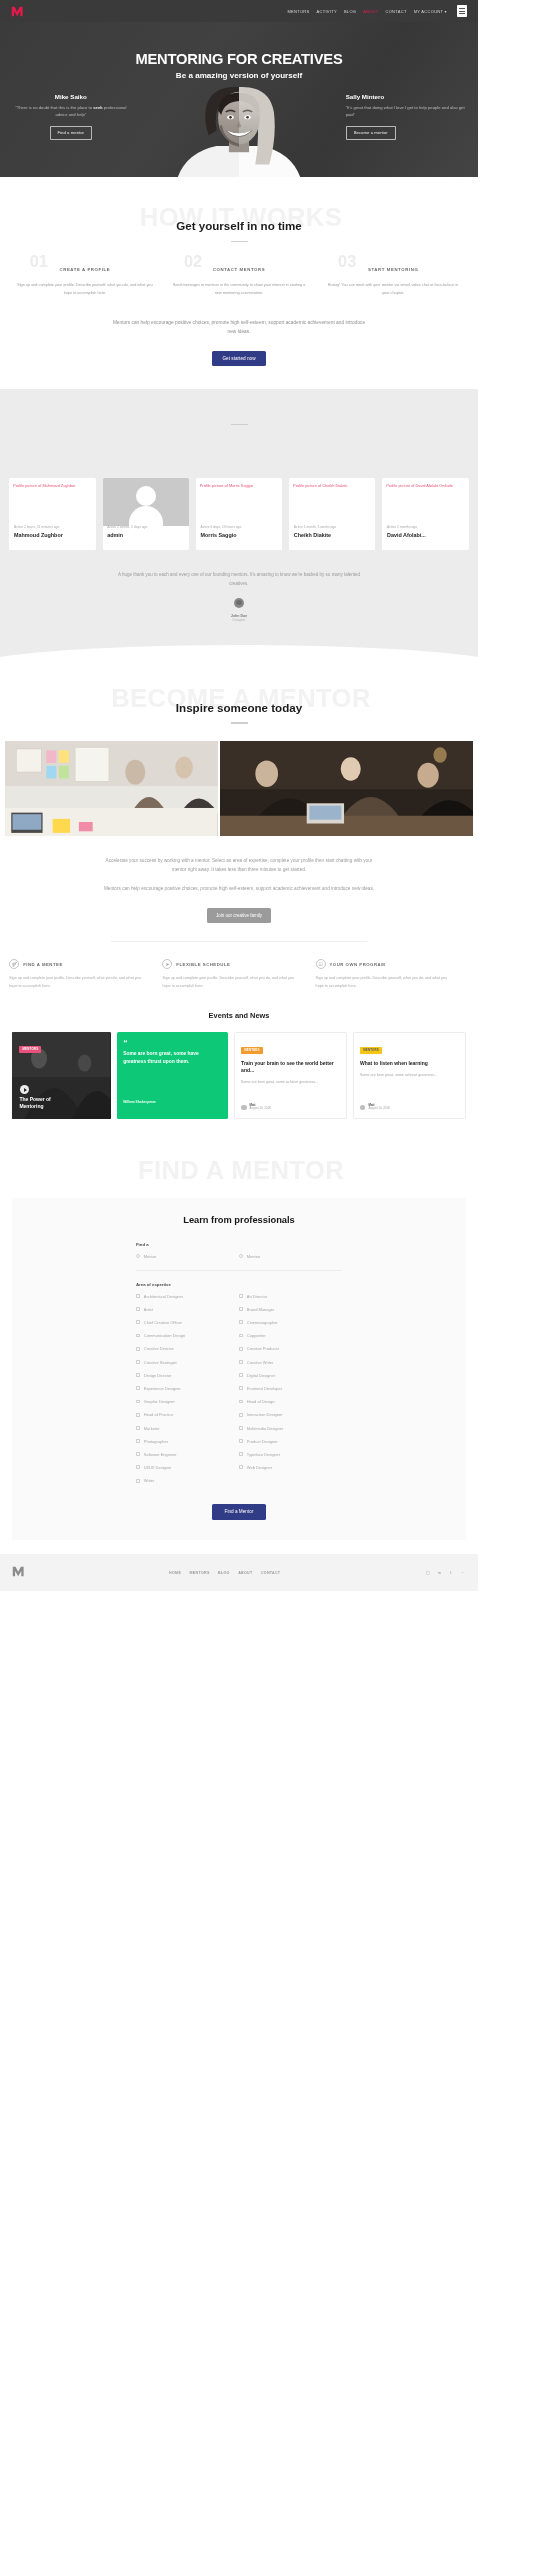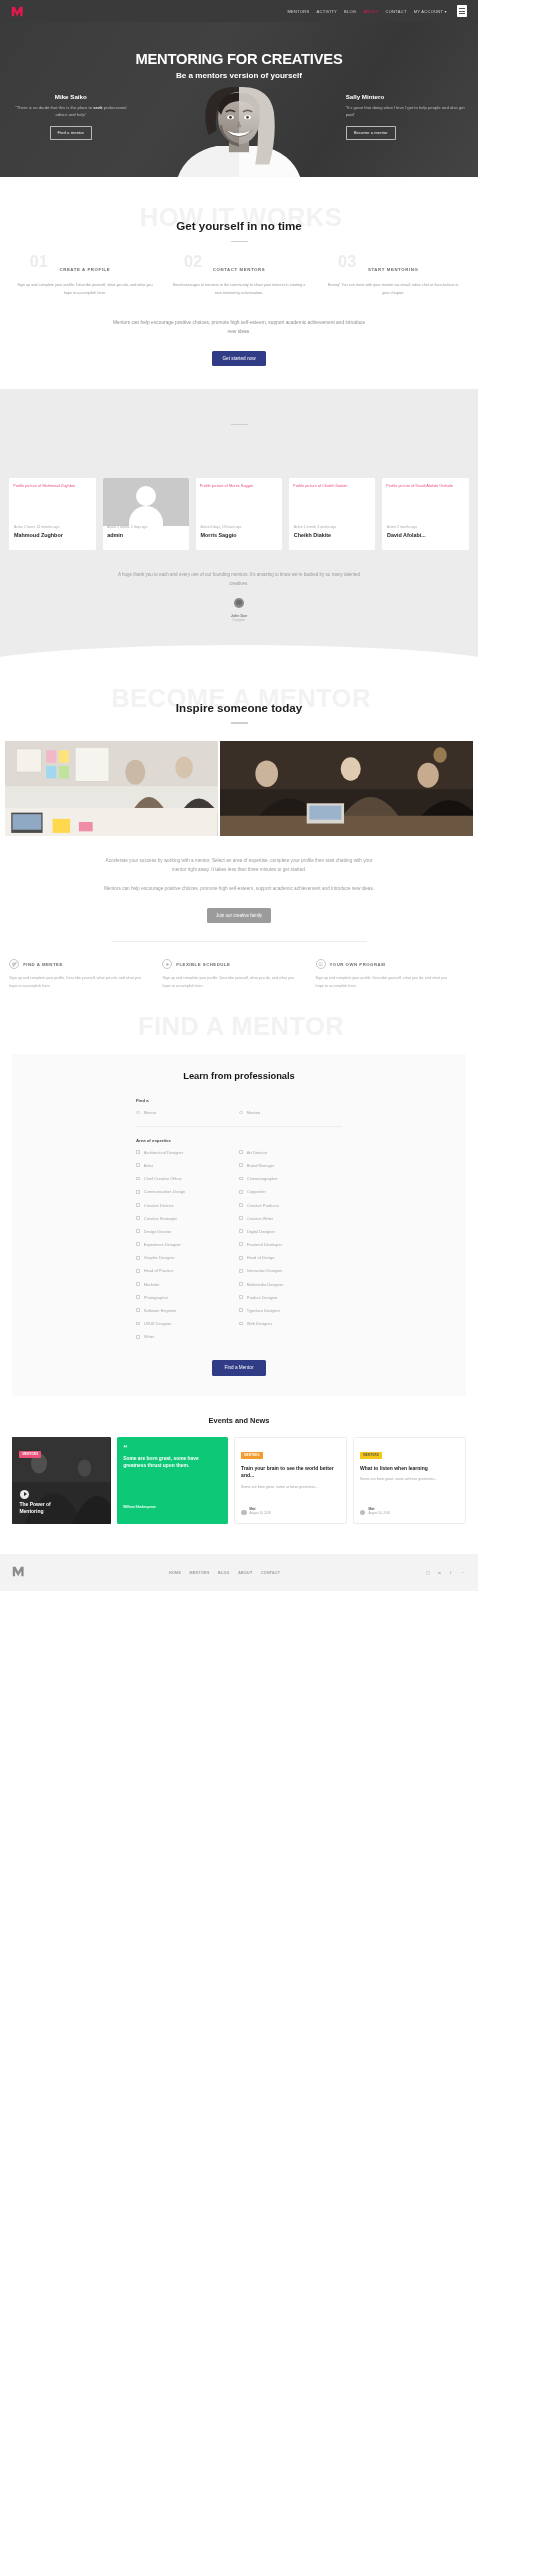--- a/index.html
+++ b/index.html
@@ -313,21 +313,21 @@
         <i></i>
         <i></i>
         <i></i>
       </div>
     </div>
   </div>
 
   <div class="hero">
     <div class="hero-head">
       <h1>MENTORING FOR CREATIVES</h1>
-      <h2>Be a mentors version of yourself</h2>
+      <h2>Be a amazing version of yourself</h2>
     </div>
 
     <div class="hero-photo">
       <svg width="138" height="93" viewBox="0 0 178 120" aria-hidden="true">
         <defs>
           <linearGradient id="skinL" x1="0" y1="0" x2="0" y2="1">
             <stop offset="0" stop-color="#b9b0a8"></stop>
               <stop offset="1" stop-color="#8c857e"></stop>
           </linearGradient>
           <linearGradient id="skinR" x1="0" y1="0" x2="0" y2="1">
@@ -549,168 +549,20 @@
       <div class="feat">
         <div class="fhead">
           <div class="circ">☑</div>
           <div class="ftitle">YOUR OWN PROGRAM</div>
         </div>
         <div class="fdesc">Sign up and complete your profile. Describe yourself, what you do, and what you hope to accomplish here.</div>
       </div>
     </div>
   </div>
 
-  <div class="section findsec">
-    <div class="ghost-wrap find-head">
-      <div class="ghost onwhite">FIND A MENTOR</div>
-    </div>
-
-    <div class="formcard">
-      <h3>Learn from professionals</h3>
-
-      <div class="finner">
-        <div class="fgroup-title">Find a</div>
-        <div class="radio-row">
-          <label class="opt">
-            <span class="rdo"></span>
-            <span>Mentor</span>
-          </label>
-          <label class="opt">
-            <span class="rdo"></span>
-            <span>Mentee</span>
-          </label>
-        </div>
-
-        <div class="fdiv"></div>
-
-        <div class="fgroup-title">Area of expertise</div>
-        <div class="chk-grid">
-          <label class="chk">
-              <span class="box"></span>
-              <span>Architectural Designer</span>
-            </label>
-          <label class="chk">
-              <span class="box"></span>
-              <span>Art Director</span>
-            </label>
-          <label class="chk">
-              <span class="box"></span>
-              <span>Artist</span>
-            </label>
-          <label class="chk">
-              <span class="box"></span>
-              <span>Brand Manager</span>
-            </label>
-          <label class="chk">
-              <span class="box"></span>
-              <span>Chief Creative Officer</span>
-            </label>
-          <label class="chk">
-              <span class="box"></span>
-              <span>Cinematographer</span>
-            </label>
-          <label class="chk">
-              <span class="box"></span>
-              <span>Communication Design</span>
-            </label>
-          <label class="chk">
-              <span class="box"></span>
-              <span>Copywriter</span>
-            </label>
-          <label class="chk">
-              <span class="box"></span>
-              <span>Creative Director</span>
-            </label>
-          <label class="chk">
-              <span class="box"></span>
-              <span>Creative Producer</span>
-            </label>
-          <label class="chk">
-              <span class="box"></span>
-              <span>Creative Strategist</span>
-            </label>
-          <label class="chk">
-              <span class="box"></span>
-              <span>Creative Writer</span>
-            </label>
-          <label class="chk">
-              <span class="box"></span>
-              <span>Design Director</span>
-            </label>
-          <label class="chk">
-              <span class="box"></span>
-              <span>Digital Designer</span>
-            </label>
-          <label class="chk">
-              <span class="box"></span>
-              <span>Experience Designer</span>
-            </label>
-          <label class="chk">
-              <span class="box"></span>
-              <span>Frontend Developer</span>
-            </label>
-          <label class="chk">
-              <span class="box"></span>
-              <span>Graphic Designer</span>
-            </label>
-          <label class="chk">
-              <span class="box"></span>
-              <span>Head of Design</span>
-            </label>
-          <label class="chk">
-              <span class="box"></span>
-              <span>Head of Practice</span>
-            </label>
-          <label class="chk">
-              <span class="box"></span>
-              <span>Interaction Designer</span>
-            </label>
-          <label class="chk">
-              <span class="box"></span>
-              <span>Marketer</span>
-            </label>
-          <label class="chk">
-              <span class="box"></span>
-              <span>Multimedia Designer</span>
-            </label>
-          <label class="chk">
-              <span class="box"></span>
-              <span>Photographer</span>
-            </label>
-          <label class="chk">
-              <span class="box"></span>
-              <span>Product Designer</span>
-            </label>
-          <label class="chk">
-              <span class="box"></span>
-              <span>Software Engineer</span>
-            </label>
-          <label class="chk">
-              <span class="box"></span>
-              <span>Typeface Designer</span>
-            </label>
-          <label class="chk">
-              <span class="box"></span>
-              <span>UI/UX Designer</span>
-            </label>
-          <label class="chk">
-              <span class="box"></span>
-              <span>Web Designer</span>
-            </label>
-          <label class="chk">
-              <span class="box"></span>
-              <span>Writer</span>
-            </label>
-        </div>
-
-        <button class="btn-find">Find a Mentor</button>
-      </div>
-    </div>
-  </div>
-
   <div class="section events">
     <h3>Events and News</h3>
 
     <div class="ev-row">
 
       <div class="ev dark">
         <svg width="100%" height="87" viewBox="0 0 160 112" preserveAspectRatio="none" style="position:absolute;inset:0" aria-hidden="true">
           <rect width="160" height="112" fill="#3a3a3a"></rect>
           <rect x="0" y="0" width="160" height="58" fill="#4a4a4a"></rect>
           <circle cx="44" cy="34" r="13" fill="#7d7d7d"></circle>
@@ -756,20 +608,168 @@
           <div class="etxt">
             <span class="n">Matt</span>
             <span class="d">August 10, 2018</span>
           </div>
         </div>
       </div>
 
     </div>
   </div>
 
+  <div class="section findsec">
+    <div class="ghost-wrap find-head">
+      <div class="ghost onwhite">FIND A MENTOR</div>
+    </div>
+
+    <div class="formcard">
+      <h3>Learn from professionals</h3>
+
+      <div class="finner">
+        <div class="fgroup-title">Find a</div>
+        <div class="radio-row">
+          <label class="opt">
+            <span class="rdo"></span>
+            <span>Mentor</span>
+          </label>
+          <label class="opt">
+            <span class="rdo"></span>
+            <span>Mentee</span>
+          </label>
+        </div>
+
+        <div class="fdiv"></div>
+
+        <div class="fgroup-title">Area of expertise</div>
+        <div class="chk-grid">
+          <label class="chk">
+              <span class="box"></span>
+              <span>Architectural Designer</span>
+            </label>
+          <label class="chk">
+              <span class="box"></span>
+              <span>Art Director</span>
+            </label>
+          <label class="chk">
+              <span class="box"></span>
+              <span>Artist</span>
+            </label>
+          <label class="chk">
+              <span class="box"></span>
+              <span>Brand Manager</span>
+            </label>
+          <label class="chk">
+              <span class="box"></span>
+              <span>Chief Creative Officer</span>
+            </label>
+          <label class="chk">
+              <span class="box"></span>
+              <span>Cinematographer</span>
+            </label>
+          <label class="chk">
+              <span class="box"></span>
+              <span>Communication Design</span>
+            </label>
+          <label class="chk">
+              <span class="box"></span>
+              <span>Copywriter</span>
+            </label>
+          <label class="chk">
+              <span class="box"></span>
+              <span>Creative Director</span>
+            </label>
+          <label class="chk">
+              <span class="box"></span>
+              <span>Creative Producer</span>
+            </label>
+          <label class="chk">
+              <span class="box"></span>
+              <span>Creative Strategist</span>
+            </label>
+          <label class="chk">
+              <span class="box"></span>
+              <span>Creative Writer</span>
+            </label>
+          <label class="chk">
+              <span class="box"></span>
+              <span>Design Director</span>
+            </label>
+          <label class="chk">
+              <span class="box"></span>
+              <span>Digital Designer</span>
+            </label>
+          <label class="chk">
+              <span class="box"></span>
+              <span>Experience Designer</span>
+            </label>
+          <label class="chk">
+              <span class="box"></span>
+              <span>Frontend Developer</span>
+            </label>
+          <label class="chk">
+              <span class="box"></span>
+              <span>Graphic Designer</span>
+            </label>
+          <label class="chk">
+              <span class="box"></span>
+              <span>Head of Design</span>
+            </label>
+          <label class="chk">
+              <span class="box"></span>
+              <span>Head of Practice</span>
+            </label>
+          <label class="chk">
+              <span class="box"></span>
+              <span>Interaction Designer</span>
+            </label>
+          <label class="chk">
+              <span class="box"></span>
+              <span>Marketer</span>
+            </label>
+          <label class="chk">
+              <span class="box"></span>
+              <span>Multimedia Designer</span>
+            </label>
+          <label class="chk">
+              <span class="box"></span>
+              <span>Photographer</span>
+            </label>
+          <label class="chk">
+              <span class="box"></span>
+              <span>Product Designer</span>
+            </label>
+          <label class="chk">
+              <span class="box"></span>
+              <span>Software Engineer</span>
+            </label>
+          <label class="chk">
+              <span class="box"></span>
+              <span>Typeface Designer</span>
+            </label>
+          <label class="chk">
+              <span class="box"></span>
+              <span>UI/UX Designer</span>
+            </label>
+          <label class="chk">
+              <span class="box"></span>
+              <span>Web Designer</span>
+            </label>
+          <label class="chk">
+              <span class="box"></span>
+              <span>Writer</span>
+            </label>
+        </div>
+
+        <button class="btn-find">Find a Mentor</button>
+      </div>
+    </div>
+  </div>
+
   <div class="footer">
     <div class="fbrand">
       <svg width="12.4" height="11" viewBox="0 0 16 14" aria-hidden="true">
         <path d="M1 13 L1 1 L4.6 1 L8 7.2 L11.4 1 L15 1 L15 13 L12 13 L12 6.4 L8 13 L4 6.4 L4 13 Z" fill="#8c8c8c"></path>
       </svg>
     </div>
     <div class="foot-links">
       <a>HOME</a>
       <a>MENTORS</a>
       <a>BLOG</a>

